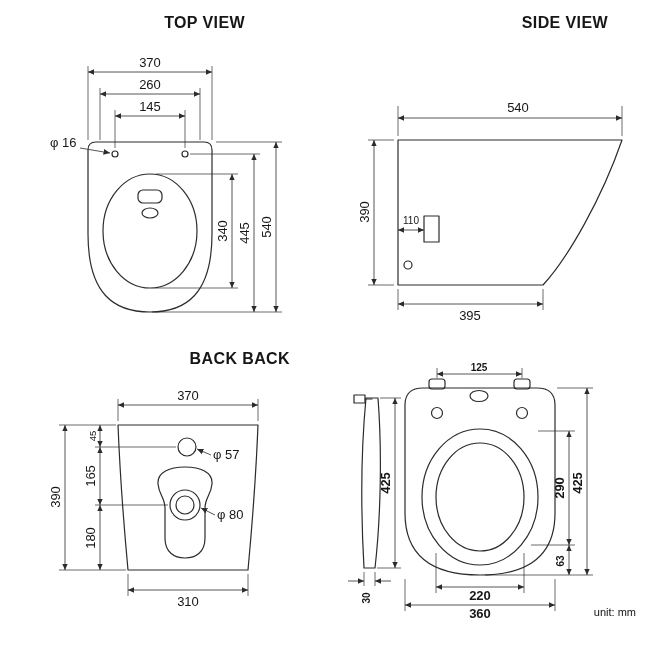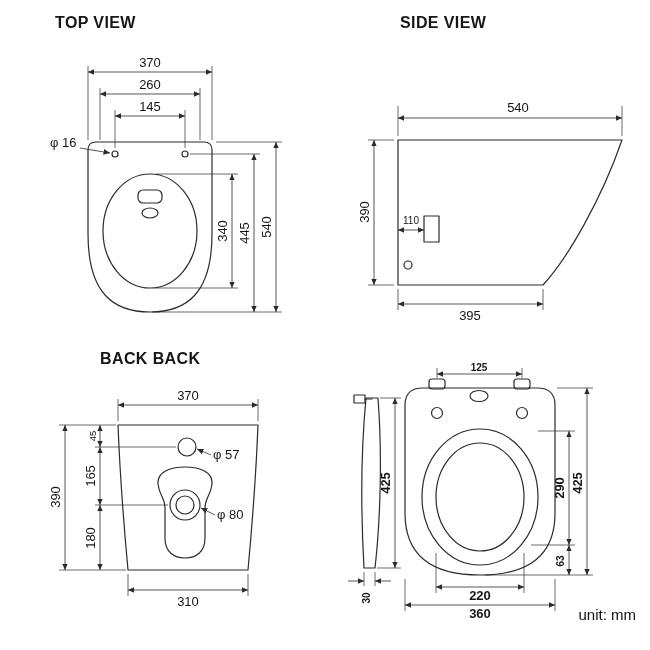--- a/index.html
+++ b/index.html
@@ -1,34 +1,34 @@
 <!DOCTYPE html>
 <html><head>
 <meta charset="utf-8">
 <style>
   * { margin:0; padding:0; box-sizing:border-box; }
   html,body { width:650px; height:650px; }
   body { background:#ffffff; position:relative; font-family:"Liberation Sans",sans-serif; color:#151515; overflow:hidden; }
-  .view-title { position:absolute; width:190px; text-align:left; font-size:16px; font-weight:700; letter-spacing:.4px; color:#161616; }
+  .view-title { position:absolute; width:190px; text-align:right; font-size:16px; font-weight:700; letter-spacing:.4px; color:#161616; }
   .drawing { position:absolute; }
-  .unit-label { position:absolute; right:14px; top:606px; font-size:15px; color:#111; }
+  .unit-label { position:absolute; right:14px; top:606px; font-size:11px; color:#111; }
   svg { overflow:visible; display:block; }
   svg text { font-family:"Liberation Sans",sans-serif; font-size:13px; fill:#161616; }
   .shape { fill:none; stroke:#2b2b2b; stroke-width:1.2; stroke-linejoin:round; stroke-linecap:round; }
   .dim, .ext, .leader { fill:none; stroke:#2b2b2b; stroke-width:0.8; }
   .ext { stroke-width:0.7; }
   .t-mid { text-anchor:middle; }
   .t-sm { font-size:10px; }
   .t-xs { font-size:9.5px; }
 </style>
 </head>
 <body>
 
 <div class="view-title" style="left:55px; top:14px;">TOP VIEW</div>
-<div class="view-title" style="left:400px; top:14px;">SIDE VIEW</div>
+<div class="view-title" style="left:418px; top:14px;">SIDE VIEW</div>
 <div class="view-title" style="left:100px; top:350px;">BACK BACK</div>
 
 <div class="drawing" style="left:30px; top:42px;">
 <svg width="270" height="300" viewBox="0 0 270 300">
   <defs>
     <marker id="arr" viewBox="0 0 10 10" refX="9" refY="5" markerWidth="9" markerHeight="9" orient="auto-start-reverse">
       <path d="M0,1 L9,5 L0,9 Z" fill="#2b2b2b"></path>
     </marker>
   </defs>
 

